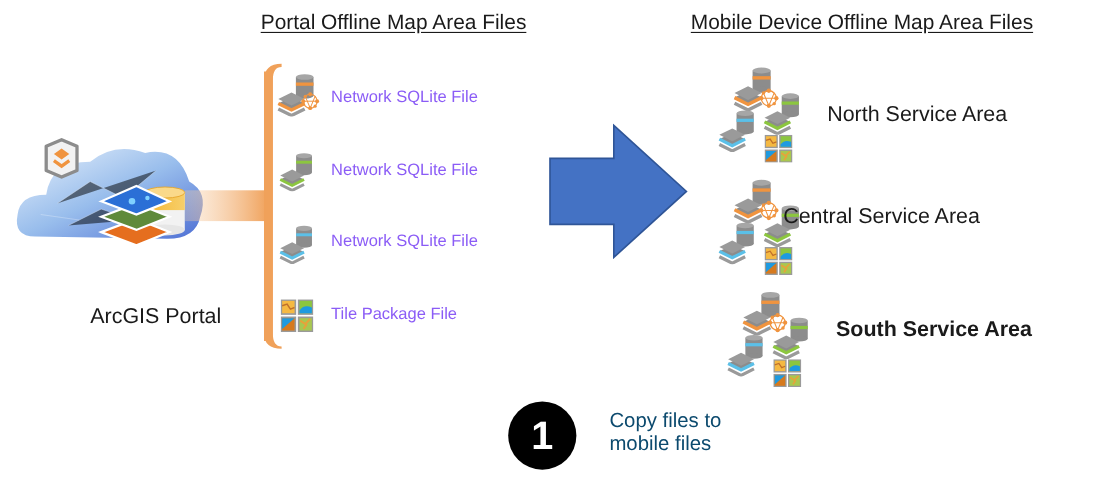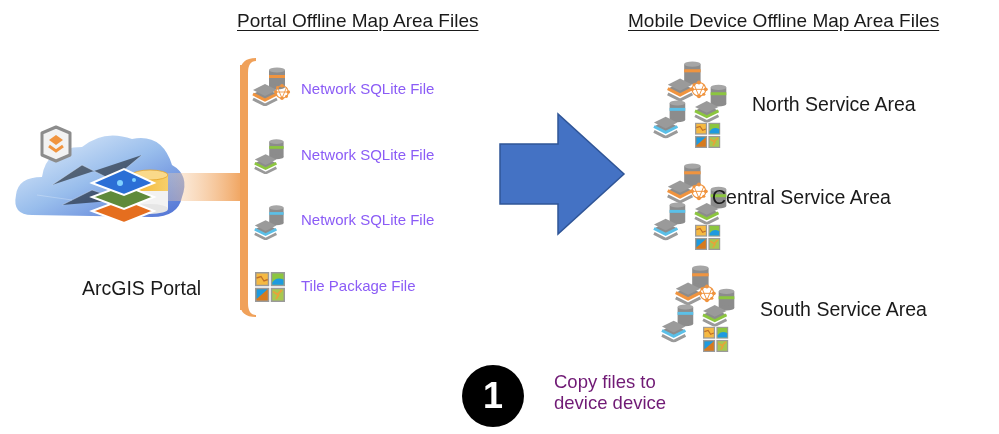--- a/index.html
+++ b/index.html
@@ -2,21 +2,21 @@
 <html><head>
 <meta charset="utf-8">
 <style>
   html, body { margin:0; padding:0; background:#ffffff; }
   body { width:999px; height:434px; position:relative; overflow:hidden; font-family:"Liberation Sans", sans-serif; color:#1a1a1a; }
   .abs { position:absolute; }
   .heading { font-size:19px; text-decoration:underline; text-underline-offset:3px; color:#1a1a1a; white-space:nowrap; }
   .file-label { font-size:15px; white-space:nowrap; color:#8b5cf6; }
   .area-label { font-size:19.5px; white-space:nowrap; color:#1a1a1a; }
   .portal-label { font-size:19.5px; white-space:nowrap; color:#1a1a1a; }
-  .step-text { font-size:18.5px; line-height:21px; color:#701a75; white-space:nowrap; }
+  .step-text { font-size:18.5px; line-height:21px; color:#0c4a6e; white-space:nowrap; }
   .step-circle { width:62px; height:62px; border-radius:50%; background:#000; color:#fff; font-size:36px; font-weight:bold; display:flex; align-items:center; justify-content:center; }
   svg { display:block; }
 </style>
 </head>
 <body>
 
 <svg width="0" height="0" style="position:absolute">
   <defs>
 
     <symbol id="sym-layers-db" viewBox="0 0 40 40">
@@ -179,19 +179,19 @@
       <use href="#sym-bundle"></use>
     </svg>
 </div>
 <div class="abs area-label" style="left:712px; top:186px;">Central Service Area</div>
 
 <div class="abs" style="left:660px; top:264px; width:88px; height:88px;">
   <svg width="88" height="88" viewBox="0 0 90 90">
       <use href="#sym-bundle"></use>
     </svg>
 </div>
-<div class="abs area-label" style="left:760px; top:298px;">South Service Area</div>
+<div class="abs area-label" style="left:760px; top:288px;font-weight:bold;">South Service Area</div>
 
 <div class="abs step-circle" style="left:462px; top:365px;">1</div>
 <div class="abs step-text" style="left:554px; top:371px;">
   <div>Copy files to</div>
-  <div>device device</div>
+  <div>mobile files</div>
 </div>
 
 </body></html>

